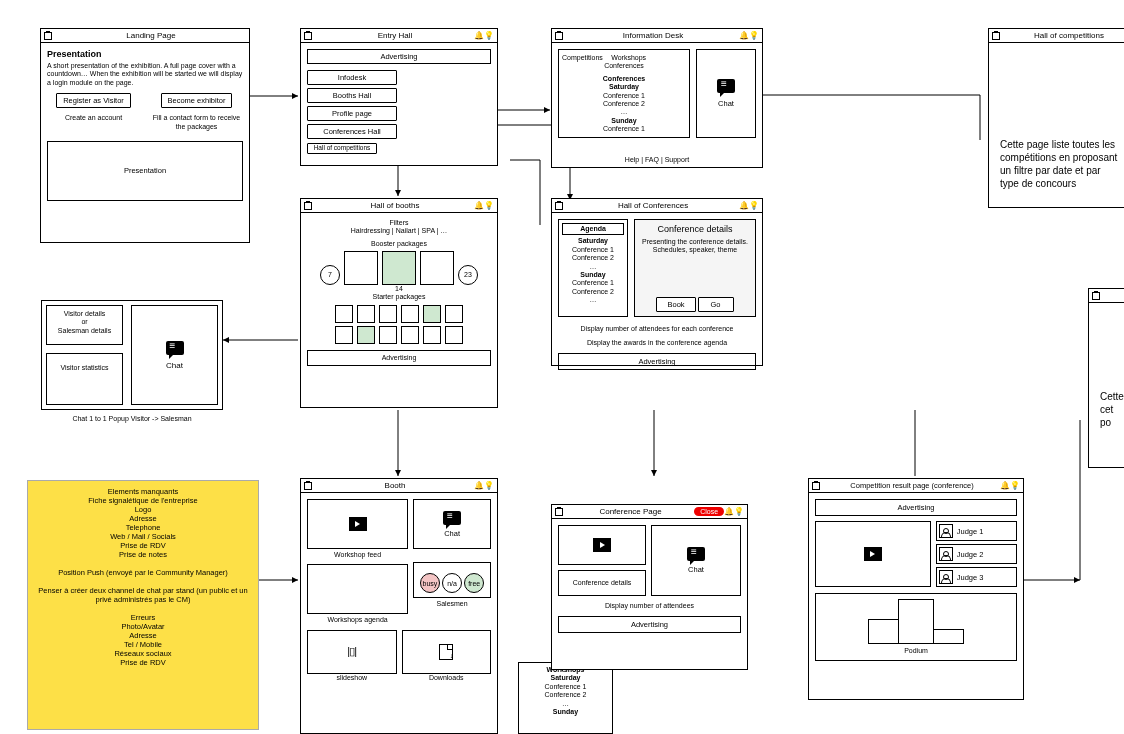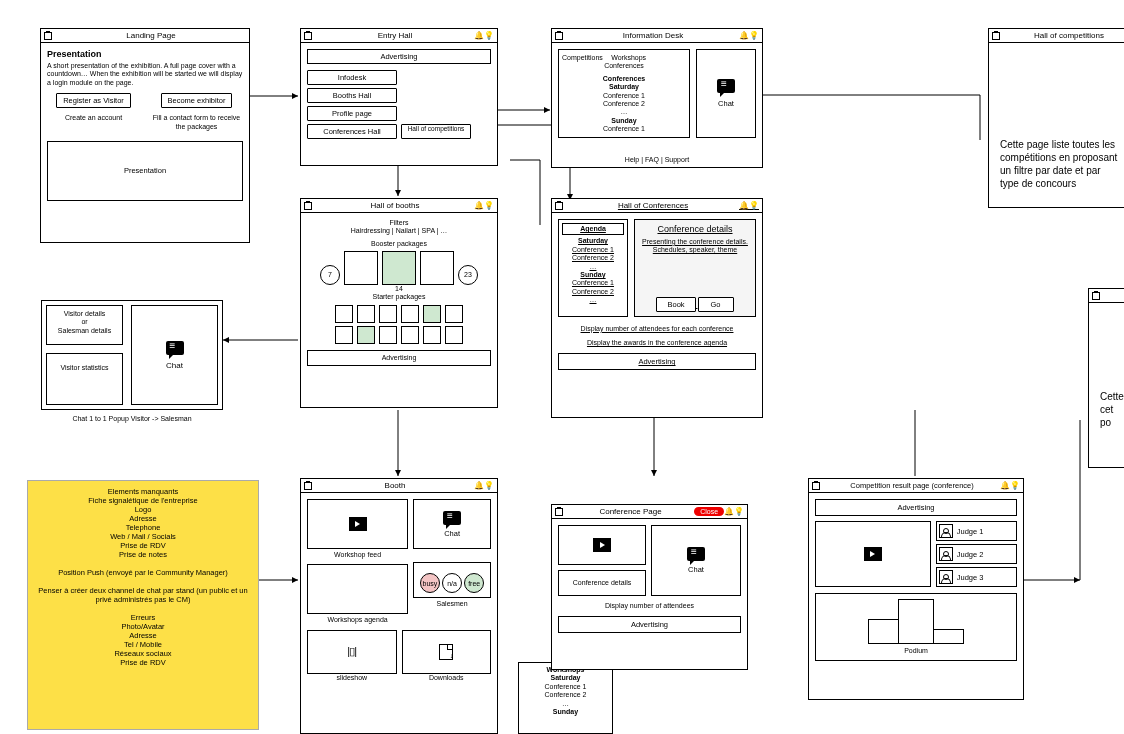--- a/index.html
+++ b/index.html
@@ -170,21 +170,21 @@
     <span class="menu-ico"></span>
     <span class="title">Entry Hall</span>
     <span>🔔</span>
     <span>💡</span>
   </div>
   <div class="inner">
     <div class="box center" style="padding:2px; margin-bottom:6px;">Advertising</div>
     <span class="btn btn-wide" style="width:90px;">Infodesk</span>
     <span class="btn btn-wide" style="width:90px;">Booths Hall</span>
     <span class="btn btn-wide" style="width:90px;">Profile page</span>
-    <div style="display:flex; gap:4px;">
+    <div style="display:flex; gap:4px;flex-direction:column;">
       <span class="btn" style="width:90px; text-align:center;">Conferences Hall</span>
       <span class="btn" style="width:70px; font-size:6.5px; text-align:center; padding:1px 2px; line-height:1;">Hall of competitions</span>
     </div>
   </div>
 </div>
 
 <div class="panel" style="left:551px; top:28px; width:212px; height:140px;">
   <div class="title-bar">
     <span class="menu-ico"></span>
     <span class="title">Information Desk</span>
@@ -272,21 +272,21 @@
         <span class="sq sm green"></span>
       <span class="sq sm"></span>
         <span class="sq sm"></span>
       <span class="sq sm"></span>
         <span class="sq sm"></span>
     </div>
     <div class="box center" style="padding:3px; margin-top:6px;">Advertising</div>
   </div>
 </div>
 
-<div class="panel" style="left:551px; top:198px; width:212px; height:220px;text-decoration:underline;">
+<div class="panel" style="left:551px; top:198px; width:212px; height:168px;">
   <div class="title-bar">
     <span class="menu-ico"></span>
     <span class="title">Hall of Conferences</span>
     <span>🔔</span>
     <span>💡</span>
   </div>
   <div class="inner">
     <div style="display:flex; gap:6px;">
       <div class="box small-txt" style="width:70px; padding:3px;">
         <div class="box center" style="padding:1px; margin-bottom:2px;"><b>Agenda</b></div>

